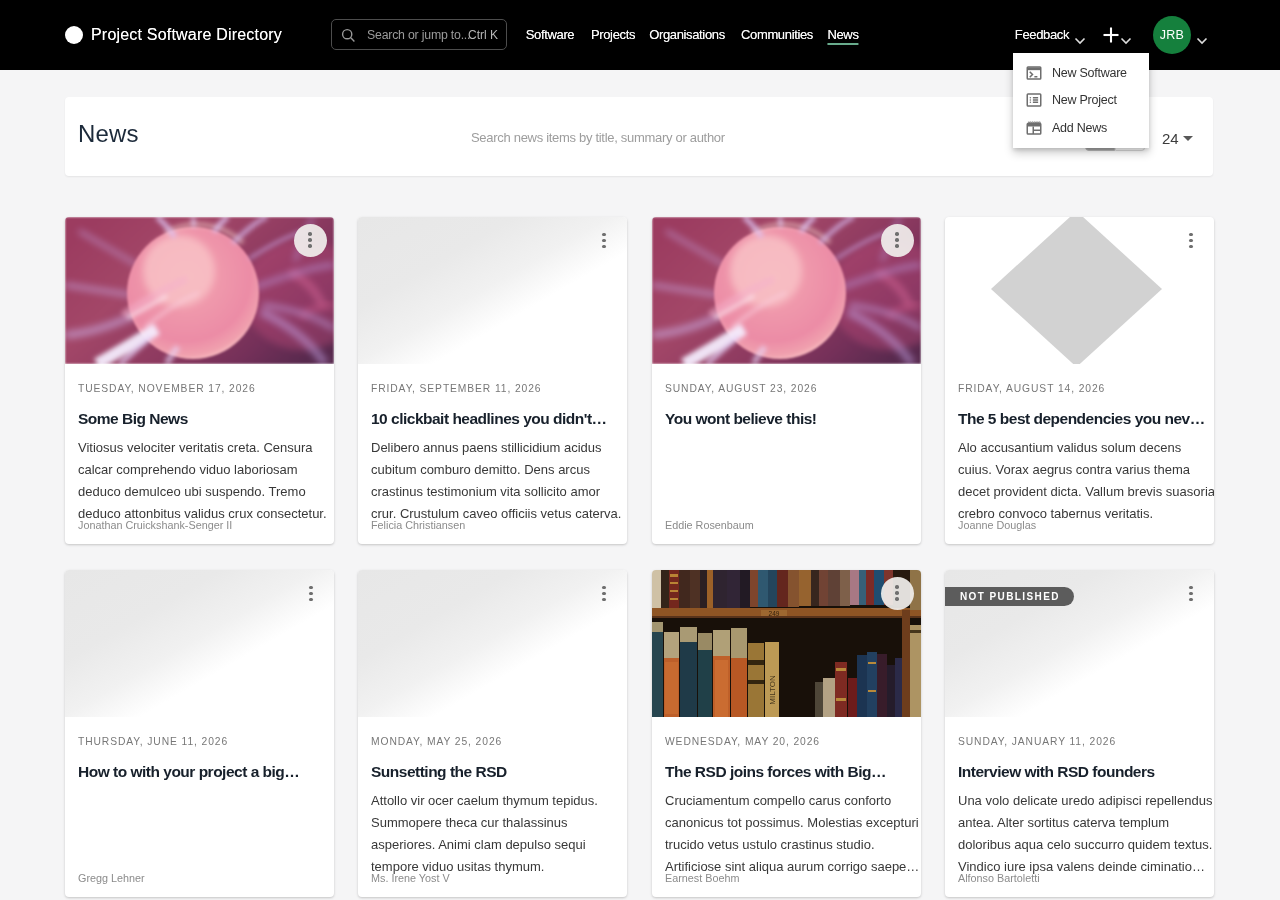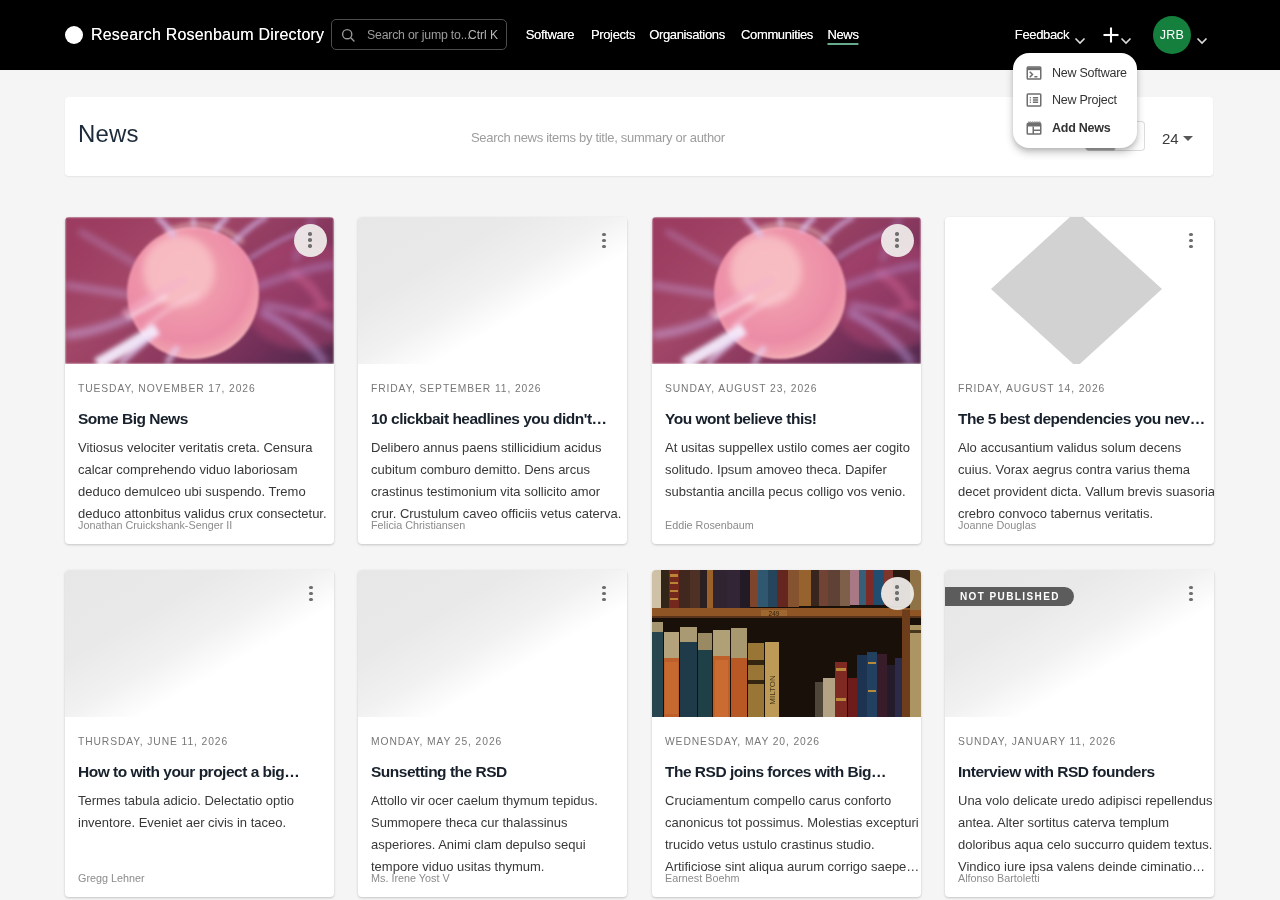--- a/index.html
+++ b/index.html
@@ -12,21 +12,21 @@
 .sbox { position:absolute; left:331px; top:19px; width:176px; height:31px; border:1px solid #4d4d4d; border-radius:5px; }
 .sbox .mag { position:absolute; left:9px; top:8px; }
 .sbox .ph { position:absolute; left:26px; top:7.5px; font-size:12.3px; letter-spacing:-.2px; color:#9b9b9b;margin-left:9px; }
 .sbox .ck { position:absolute; right:8px; top:8px; font-size:12px; color:#b6b6b6; }
 .nav { position:absolute; top:27px; font-size:13px; letter-spacing:-.35px; color:#fafafa; transform:translateX(-50%); text-shadow:0 0 .5px rgba(255,255,255,.8); }
 .nav.active::after { content:""; position:absolute; left:0; right:0; bottom:-3px; height:2px; background:#68ab8c; }
 .chev { position:absolute; }
 .avatar { position:absolute; left:1153px; top:16px; width:38px; height:38px; border-radius:50%; background:#15803d; color:#fff; font-size:12.5px; text-align:center; line-height:38px; letter-spacing:.3px; }
 
 
-.menu { position:absolute; left:1013px; top:53px; width:124px; height:95px; background:#fff; border-radius:16px; box-shadow:0 5px 9px rgba(0,0,0,.2), 0 2px 4px rgba(0,0,0,.13); z-index:30; }
+.menu { position:absolute; left:1013px; top:53px; width:136px; height:95px; background:#fff; border-radius:0; box-shadow:0 5px 9px rgba(0,0,0,.2), 0 2px 4px rgba(0,0,0,.13); z-index:30; }
 .mi { position:absolute; left:0; width:128px; height:27.5px; }
 .mi svg { position:absolute; left:12px; top:5.5px; }
 .mi span { position:absolute; left:39px; top:7.5px; font-size:12.5px; letter-spacing:-.25px; color:#333; }
 
 
 .tbar { position:absolute; left:65px; top:97px; width:1148px; height:79px; background:#fff; border-radius:4px; box-shadow:0 1px 2px rgba(0,0,0,.07); }
 .tbar h1 { position:absolute; left:13px; top:23px; font-size:24px; font-weight:400; color:#1c2a3a; letter-spacing:.2px; }
 .sph { position:absolute; left:471px; top:130px; font-size:13px; letter-spacing:-.3px; color:#9d9d9d; z-index:2; }
 .vt1 { position:absolute; left:1085px; top:121px; width:30px; height:30px; background:#a9a9a9; border:1px solid #bdbdbd; border-radius:4px 0 0 4px; z-index:2; }
 .vt2 { position:absolute; left:1115px; top:121px; width:30px; height:30px; background:#fff; border:1px solid #dcdcdc; border-left:1px solid #e6e6e6; border-radius:0 4px 4px 0; z-index:2; }
@@ -46,21 +46,21 @@
 .ctitle { position:absolute; left:13px; top:192.5px; width:246px; font-size:15.5px; font-weight:700; letter-spacing:-.5px; color:#17202b; white-space:nowrap; }
 .cbody { position:absolute; left:13px; top:219.5px; width:252px; font-size:13px; line-height:22px; color:#383838; white-space:nowrap; }
 .cauth { position:absolute; left:13px; top:302px; font-size:10.8px; color:#8b8b8b; }
 .badge { position:absolute; left:0; top:17px; height:19px; background:#5c5c5c; color:#fff; border-radius:0 10px 10px 0; font-size:10px; font-weight:700; letter-spacing:1.4px; line-height:19px; padding:0 14px 0 15px; z-index:6; }
 </style>
 </head>
 <body>
 
 <div class="hdr">
   <div class="logo"></div>
-  <div class="brand">Research Rosenbaum Directory</div>
+  <div class="brand">Project Software Directory</div>
   <div class="sbox">
     <svg class="mag" width="15" height="15" viewBox="0 0 15 15">
         <circle cx="6.2" cy="6.2" r="4.6" fill="none" stroke="#999" stroke-width="1.4"></circle>
         <line x1="9.8" y1="9.8" x2="13.4" y2="13.4" stroke="#999" stroke-width="1.4"></line>
       </svg>
     <span class="ph">Search or jump to...</span>
       <span class="ck">Ctrl K</span>
   </div>
   <div class="nav" style="left:550px;">Software</div>
   <div class="nav" style="left:613px;">Projects</div>
@@ -107,21 +107,21 @@
         <rect x="3" y="4" width="18" height="16" rx="1"></rect>
         <circle cx="7.2" cy="9" r="1" fill="#757575" stroke="none"></circle>
         <circle cx="7.2" cy="12" r="1" fill="#757575" stroke="none"></circle>
         <circle cx="7.2" cy="15" r="1" fill="#757575" stroke="none"></circle>
         <line x1="10.5" y1="9" x2="17.5" y2="9"></line>
         <line x1="10.5" y1="12" x2="17.5" y2="12"></line>
         <line x1="10.5" y1="15" x2="17.5" y2="15"></line>
       </svg>
     <span>New Project</span>
   </div>
-  <div class="mi" style="top:60px;font-weight:bold;">
+  <div class="mi" style="top:60px;">
     <svg width="18" height="18" viewBox="0 0 24 24" fill="none" stroke="#6e6e6e" stroke-width="2">
         <rect x="3" y="6" width="18" height="14" rx="1"></rect>
         <rect x="3.5" y="6.5" width="17" height="3.5" fill="#6e6e6e" stroke="none"></rect>
         <line x1="11" y1="10" x2="11" y2="20"></line>
         <line x1="11" y1="15" x2="21" y2="15"></line>
         <path d="M4 5.5 l1.2-2 1.2 2 1.2-2 1.2 2 1.2-2 1.2 2 1.2-2 1.2 2 1.2-2 1.2 2 1.2-2 1.2 2 1.2-2 1.2 2" stroke-width="1" fill="none"></path>
       </svg>
     <span>Add News</span>
   </div>
 </div>
@@ -216,21 +216,20 @@
       </svg></div>
   <div class="dotcirc">
       <div class="dots">
         <i></i>
         <i></i>
         <i></i>
       </div>
     </div>
   <div class="cdate">SUNDAY, AUGUST 23, 2026</div>
   <div class="ctitle">You wont believe this!</div>
-  <div class="cbody">At usitas suppellex ustilo comes aer cogito<br>solitudo. Ipsum amoveo theca. Dapifer<br>substantia ancilla pecus colligo vos venio.</div>
   <div class="cauth">Eddie Rosenbaum</div>
 </div>
 
 <div class="card" style="left:945px; top:217px;">
   <div class="cimg">
     <svg width="269" height="147">
         <polygon points="131.5,-6 217,72 131.5,150 46,72" fill="#d2d2d2"></polygon>
       </svg>
   </div>
   <div class="dots bare">
@@ -246,21 +245,20 @@
 
 <div class="card" style="left:65px; top:570px;">
   <div class="cimg grad"></div>
   <div class="dots bare">
       <i></i>
       <i></i>
       <i></i>
     </div>
   <div class="cdate">THURSDAY, JUNE 11, 2026</div>
   <div class="ctitle">How to with your project a big…</div>
-  <div class="cbody">Termes tabula adicio. Delectatio optio<br>inventore. Eveniet aer civis in taceo.</div>
   <div class="cauth">Gregg Lehner</div>
 </div>
 
 <div class="card" style="left:358px; top:570px;">
   <div class="cimg grad"></div>
   <div class="dots bare">
       <i></i>
       <i></i>
       <i></i>
     </div>

